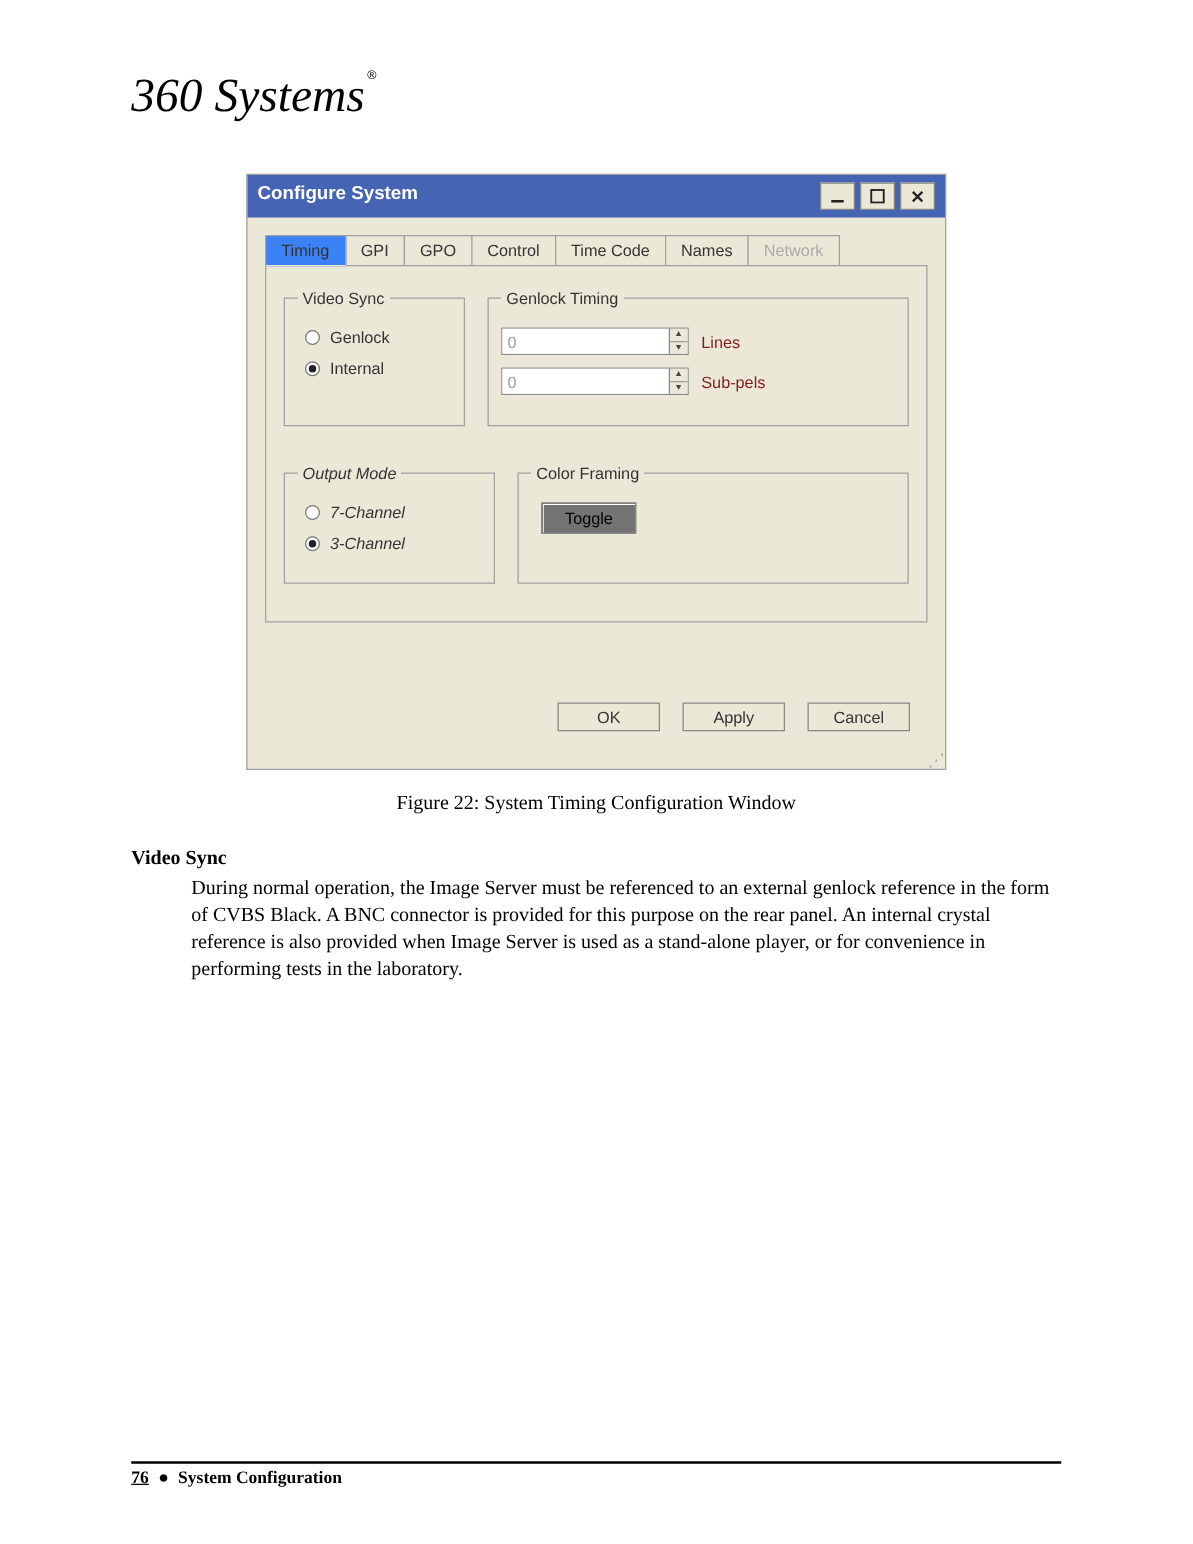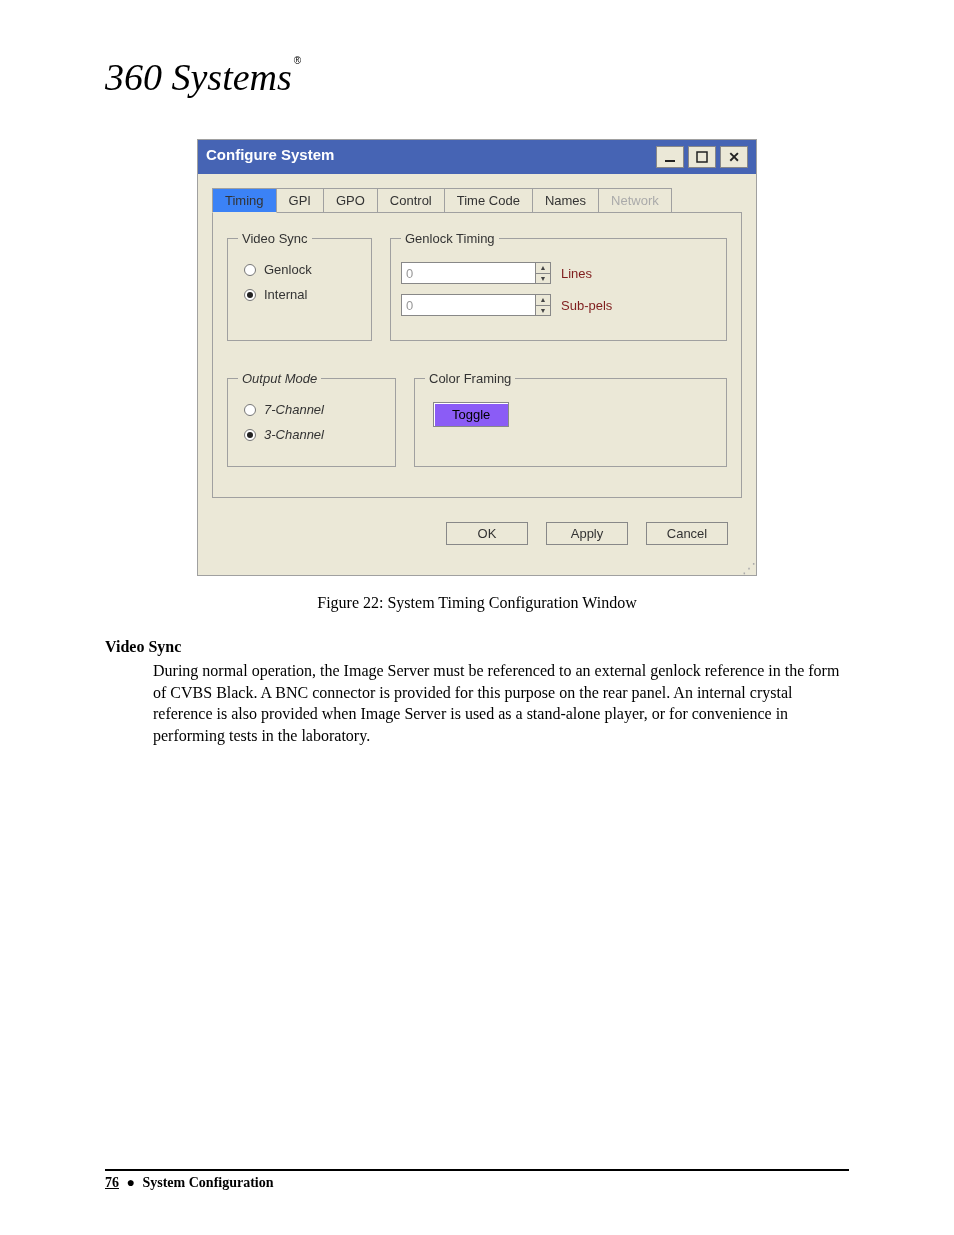--- a/index.html
+++ b/index.html
@@ -185,40 +185,41 @@
     display: flex;
     align-items: center;
     justify-content: center;
     color: #444;
   }
   .spinner .sp:last-child { border-bottom: none; }
   .gt-label { color: #7f1d1d; font-size: 13px; }
   .toggle-btn {
     padding: 4px 18px;
     border: 1px solid #888;
-    background: #8b5cf6;
+    background: #737373;
     font-size: 13px;
     font-family: Tahoma, Arial;
     margin: 6px 13px 14px 8px;
     box-shadow: 1px 1px 0 #fff inset;
   }
   .buttonrow {
     display: flex;
     justify-content: flex-end;
     gap: 18px;
     padding: 10px 28px 18px 0;
   }
   .dlg-btn {
     width: 82px;
     padding: 3px 0;
     border: 1px solid #888;
     background: #ebe8d7;
     font-size: 13px;
     font-family: Tahoma, Arial;
     text-align: center;
+    margin-top: 40px;
   }
   .resize-grip {
     text-align: right;
     padding: 0 2px 2px 0;
     color: #aaa;
     font-size: 14px;
     line-height: 10px;
     letter-spacing: -2px;
   }
   .fig-caption {

